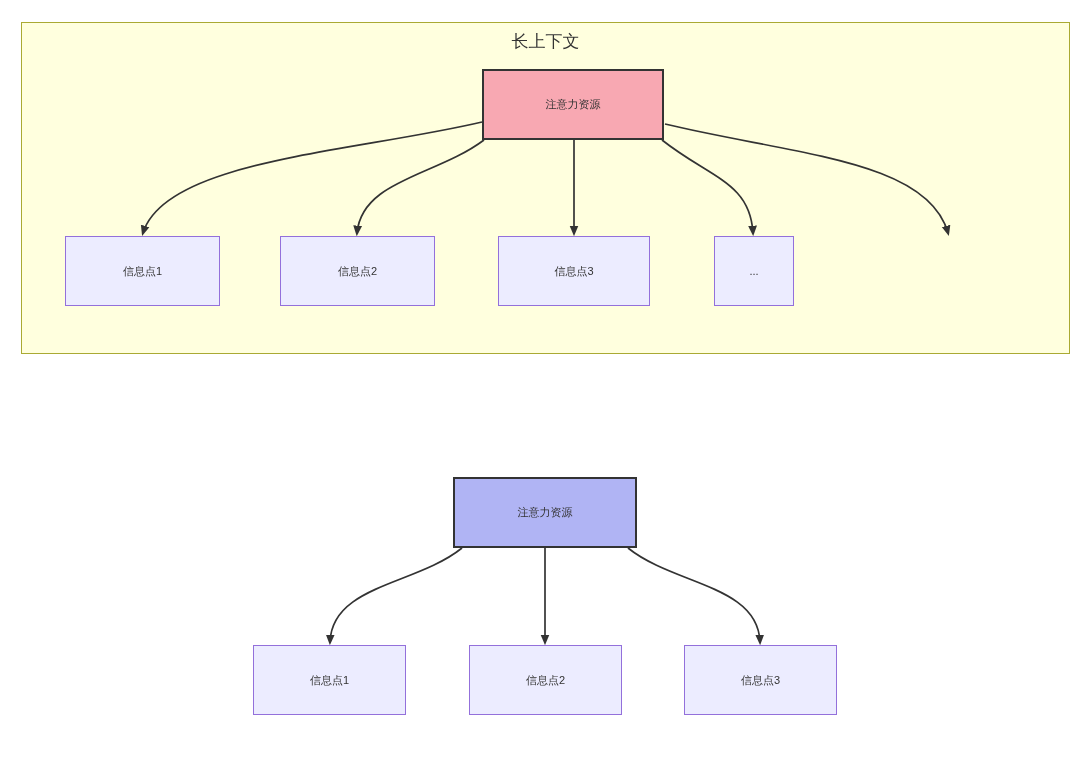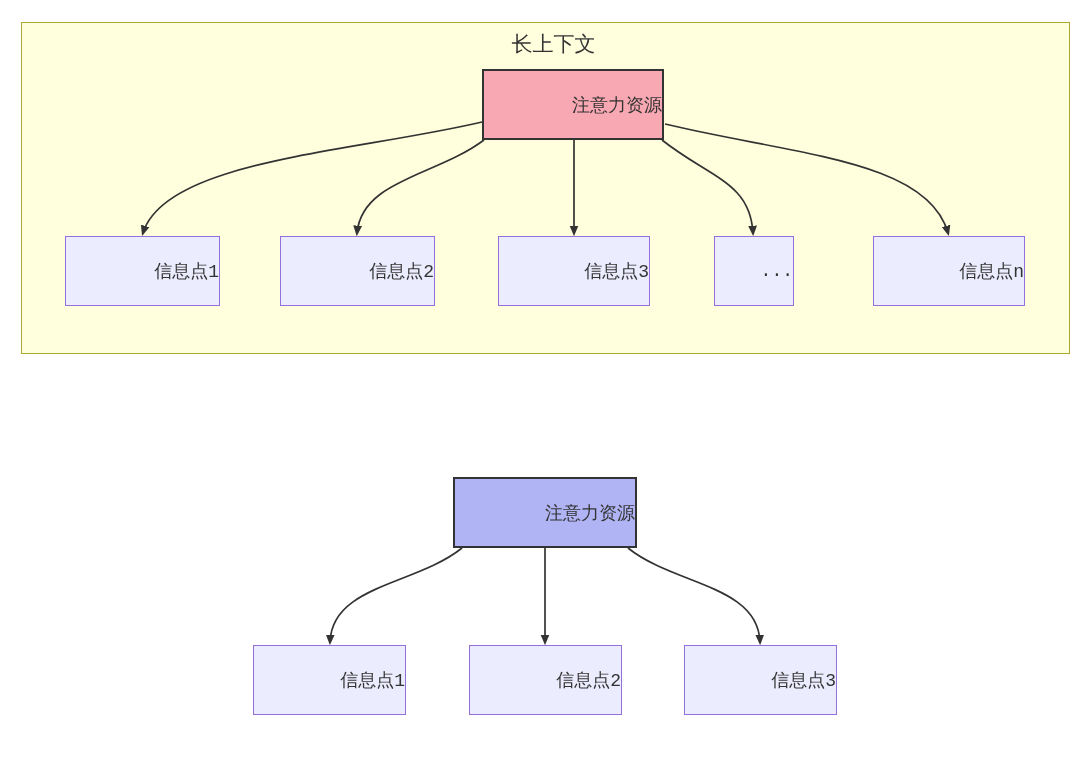--- a/index.html
+++ b/index.html
@@ -24,34 +24,32 @@
   }
   .cluster{
     position:absolute;
     background:var(--cluster-fill);
     border:1px solid var(--cluster-border);
   }
   .cluster-title{
     width:100%;
     text-align:center;
     padding-top:7px;
-    font-size:21px;
+    font-size:17px;
     color:var(--text-color);
-    margin-left:8px;
   }
   .node{
     position:absolute;
     display:flex;
     align-items:center;
-    justify-content:flex-end;
-    font-size:18px;
+    justify-content:center;
+    font-size:11px;
     color:var(--text-color);
     background:var(--node-fill);
     border:1px solid var(--node-border);
-    font-family:Liberation Mono, monospace;
   }
   .root-node{
     border:2px solid var(--root-border);
   }
   .root-long{background:var(--root-long-fill);}
   .root-short{background:var(--root-short-fill);}
   .edges{
     position:absolute;
     left:0;top:0;
     width:1080px;height:774px;
@@ -124,23 +122,20 @@
   </div>
   <div class="node" id="ln-1">
     <span>信息点2</span>
   </div>
   <div class="node" id="ln-2">
     <span>信息点3</span>
   </div>
   <div class="node" id="ln-3">
     <span>...</span>
   </div>
-  <div class="node" id="ln-4">
-    <span>信息点n</span>
-  </div>
 
   <div class="node" id="sn-0">
     <span>信息点1</span>
   </div>
   <div class="node" id="sn-1">
     <span>信息点2</span>
   </div>
   <div class="node" id="sn-2">
     <span>信息点3</span>
   </div>

